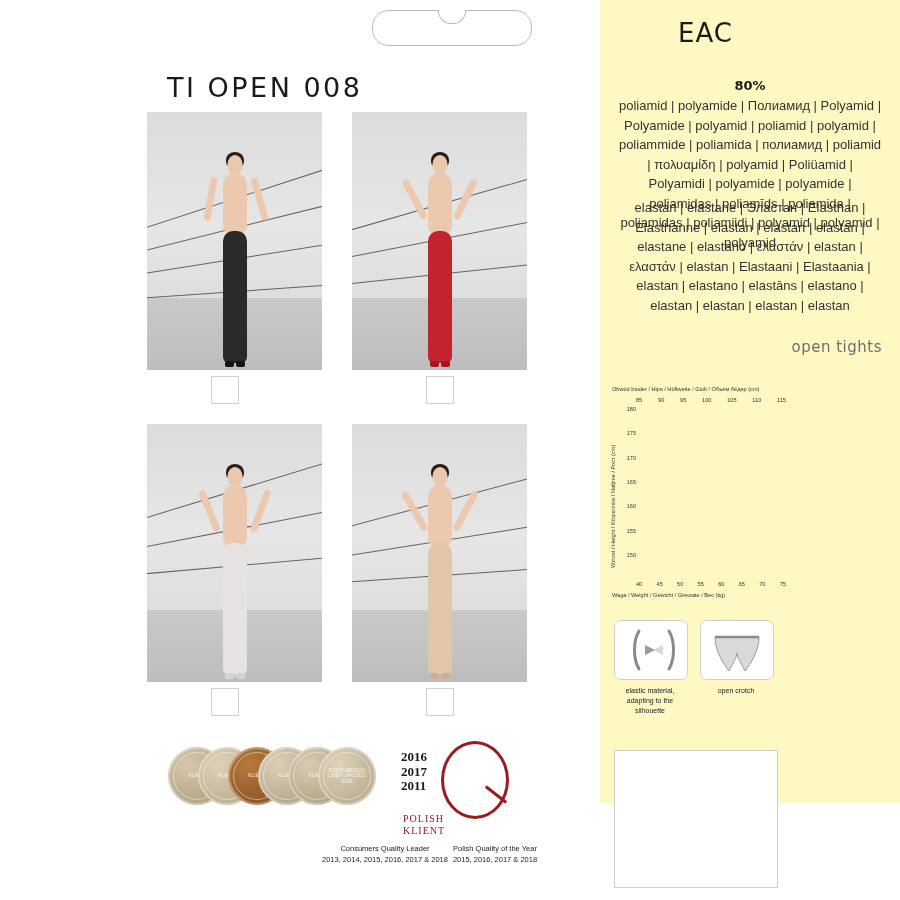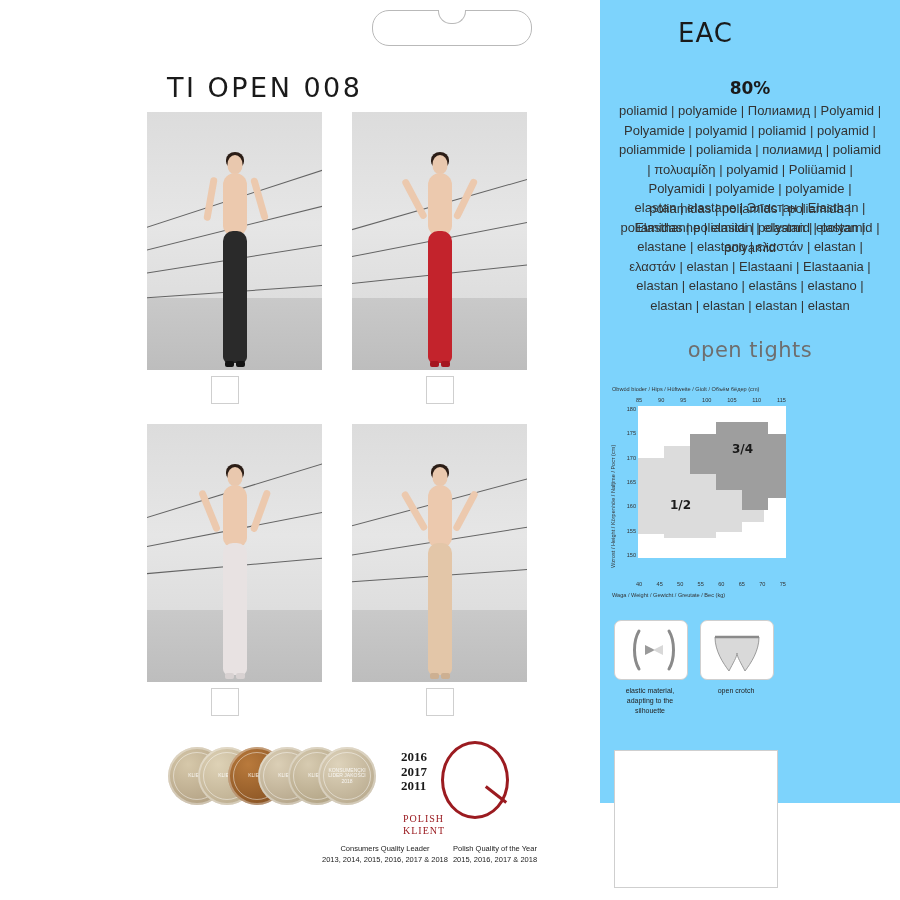--- a/index.html
+++ b/index.html
@@ -187,43 +187,43 @@
     color: #222;
   }
   .ac1 { left: 140px; top: 108px; width: 190px; }
   .ac2 { left: 240px; top: 108px; width: 210px; }
 
   
   .right-col {
     position: absolute;
     left: 600px; top: 0;
     width: 300px; height: 803px;
-    background: #7dd3fc;
+    background: #fef9c3;
   }
   .eac {
     position: absolute; left: 78px; top: 18px;
     font-size: 26px; letter-spacing: 1px;
     font-family: "DejaVu Sans", sans-serif;
     color: #1a1a1a;
   }
   .comp-block { position: absolute; left: 18px; width: 264px; text-align: center; }
   .comp-pct {
-    font-size: 17px; font-weight: bold; color: #1a1a1a; margin-bottom: 3px;
+    font-size: 13px; font-weight: bold; color: #1a1a1a; margin-bottom: 3px;
     font-family: "DejaVu Sans", sans-serif;
   }
   .comp-list {
     font-size: 13px; line-height: 1.5; color: #333;
   }
   .cb1 { top: 78px; }
   .cb2 { top: 198px; }
 
   .open-tights {
     position: absolute; left: 18px; top: 338px; width: 264px;
-    text-align: center;
-    font-size: 21px; color: #6e6e6e; letter-spacing: .5px;
+    text-align: right;
+    font-size: 15px; color: #6e6e6e; letter-spacing: .5px;
     font-family: "DejaVu Sans", sans-serif;
   }
 
   
   .size-chart { position: absolute; left: 612px; top: 386px; width: 176px; height: 212px; }
   .sc-top-label, .sc-bottom-label {
     position: absolute; left: 0; width: 176px;
     font-size: 5.6px; color: #333; text-align: left;
   }
   .sc-top-label { top: 0; }
@@ -452,35 +452,20 @@
     <div class="sc-yticks">
       <span>180</span>
       <span>175</span>
       <span>170</span>
       <span>165</span>
       <span>160</span>
       <span>155</span>
       <span>150</span>
     </div>
 
-    <div class="sc-plot">
-
-      <div class="sc-cell sc-light" style="left:0px;   top:52px;  width:26px; height:76px;"></div>
-      <div class="sc-cell sc-light" style="left:26px;  top:40px;  width:26px; height:92px;"></div>
-      <div class="sc-cell sc-light" style="left:52px;  top:28px;  width:26px; height:104px;"></div>
-      <div class="sc-cell sc-light" style="left:78px;  top:22px;  width:26px; height:104px;"></div>
-      <div class="sc-cell sc-light" style="left:104px; top:30px;  width:22px; height:86px;"></div>
-
-      <div class="sc-cell sc-dark" style="left:52px;  top:28px;  width:26px; height:40px;"></div>
-      <div class="sc-cell sc-dark" style="left:78px;  top:16px;  width:26px; height:68px;"></div>
-      <div class="sc-cell sc-dark" style="left:104px; top:16px;  width:26px; height:88px;"></div>
-      <div class="sc-cell sc-dark" style="left:130px; top:28px;  width:18px; height:64px;"></div>
-      <div class="sc-label" style="left:94px; top:36px;">3/4</div>
-      <div class="sc-label" style="left:32px; top:92px;">1/2</div>
-    </div>
 
     <div class="sc-xticks-b">
       <span>40</span>
       <span>45</span>
       <span>50</span>
       <span>55</span>
       <span>60</span>
       <span>65</span>
       <span>70</span>
       <span>75</span>

